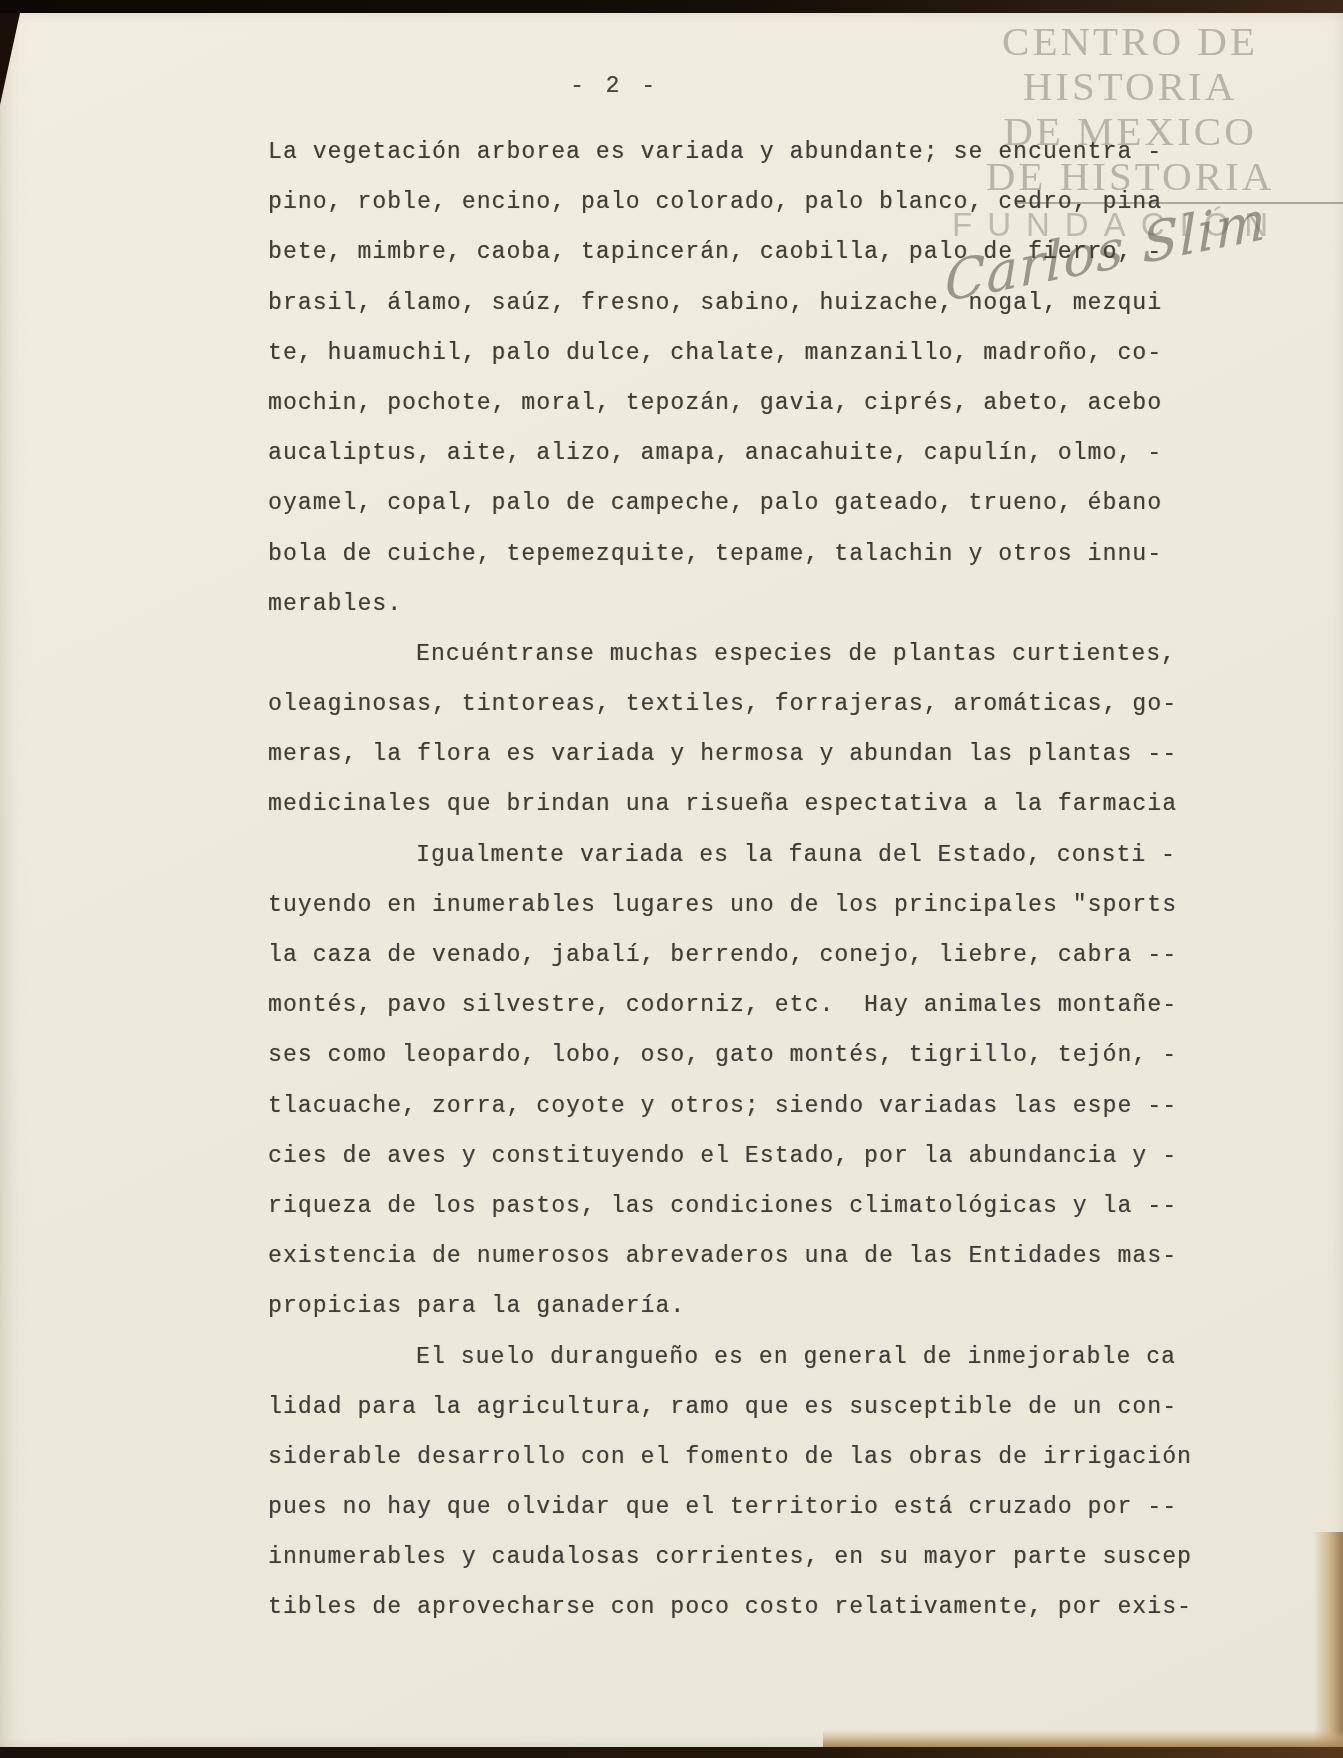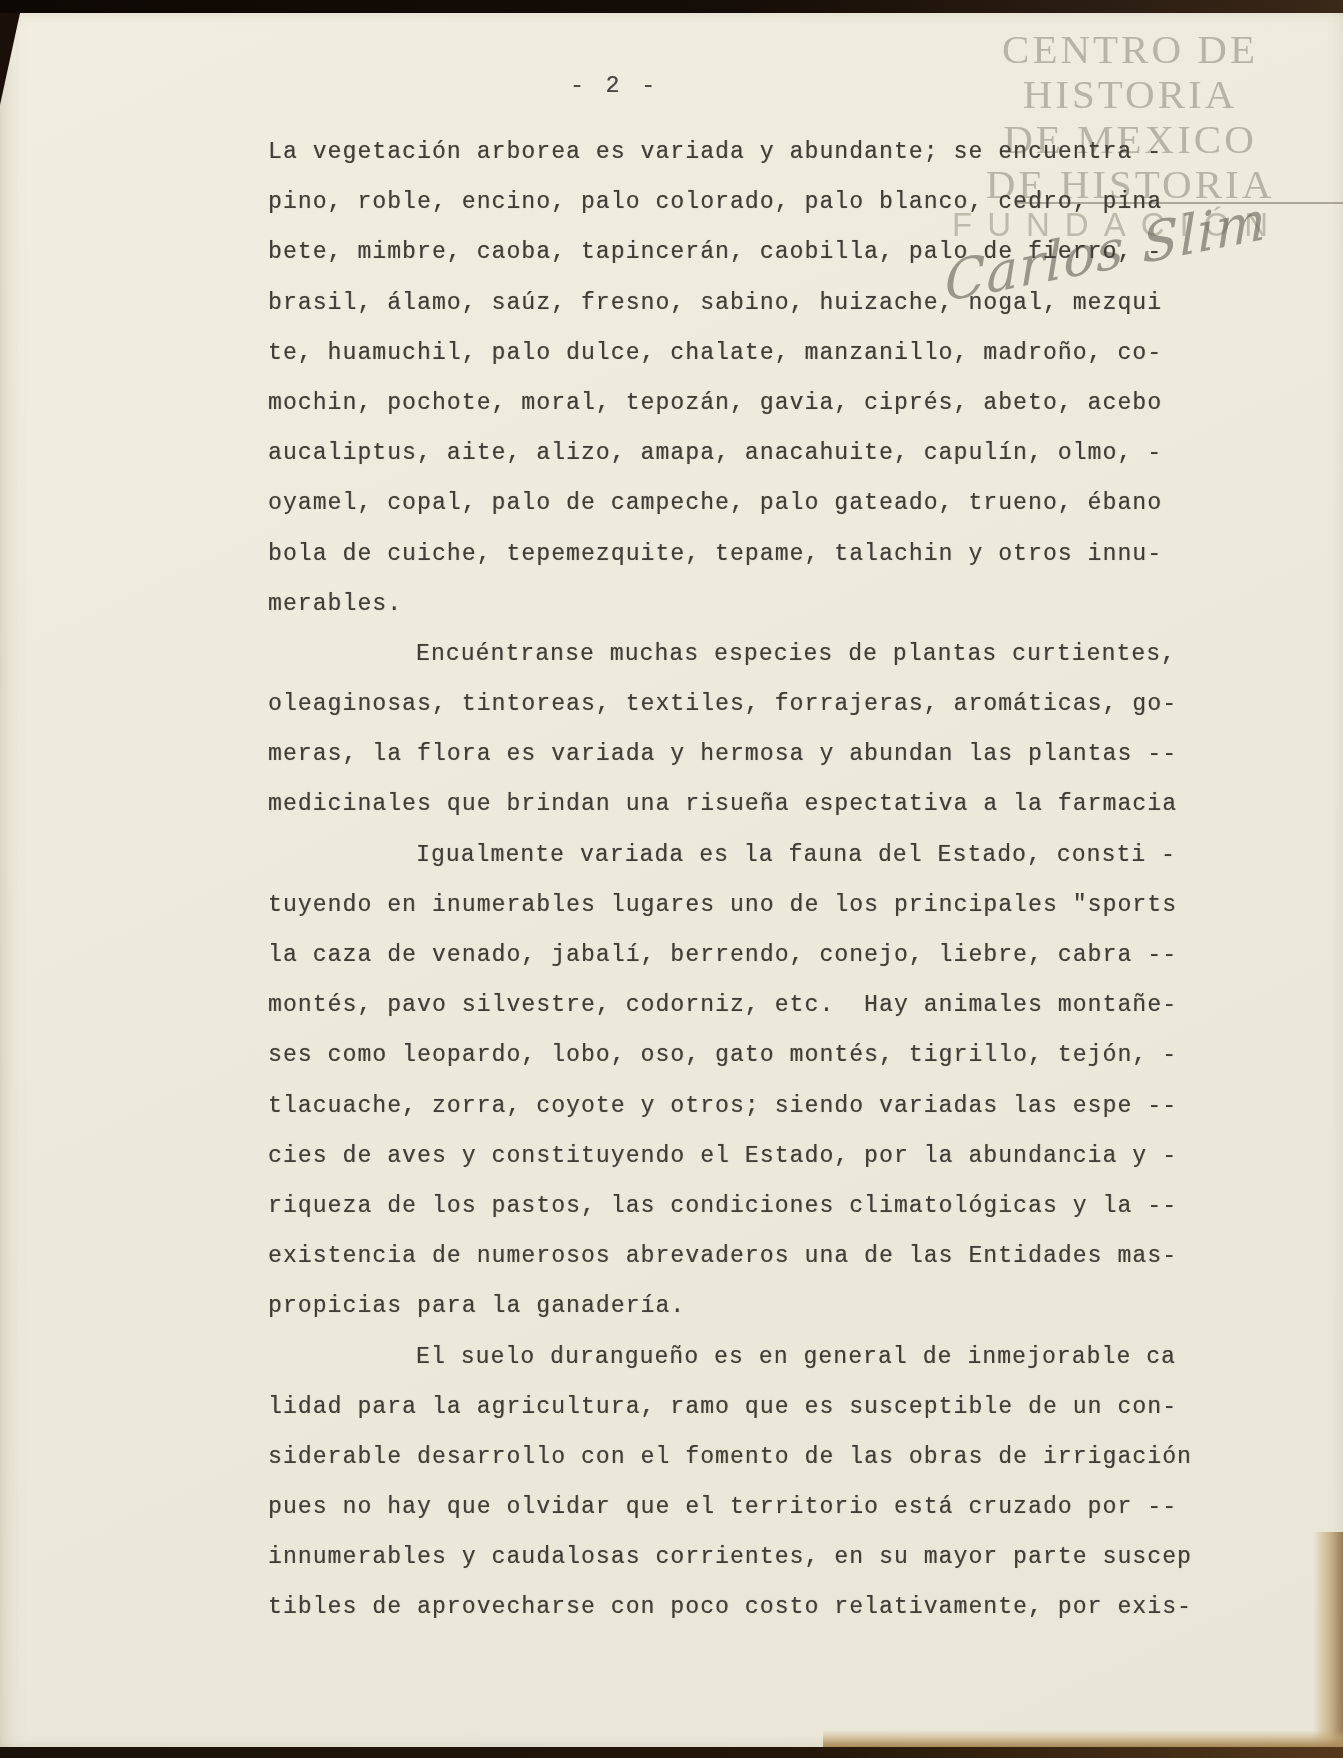--- a/index.html
+++ b/index.html
@@ -46,21 +46,21 @@
     position:absolute;left:268px;top:114px;width:960px;
     font-size:23px;line-height:50.2px;
     letter-spacing:1.1px;
     color:#403d37;
     text-shadow:.4px .4px .7px rgba(64,60,54,.5);
     white-space:pre;
   }
   .tline{height:50.2px;}
   .tline.indent{padding-left:148px;}
   .watermark{
-    position:absolute;left:930px;top:14px;width:400px;
+    position:absolute;left:930px;top:6px;width:400px;
     text-align:center;
     font-family:"Liberation Serif", serif;
     font-size:41px;line-height:45px;letter-spacing:3px;
     color:rgba(108,103,90,.42);
     pointer-events:none;
   }
   .wm-rule{
     position:absolute;left:1016px;top:189px;width:327px;height:2px;
     background:rgba(118,112,98,.55);
   }

